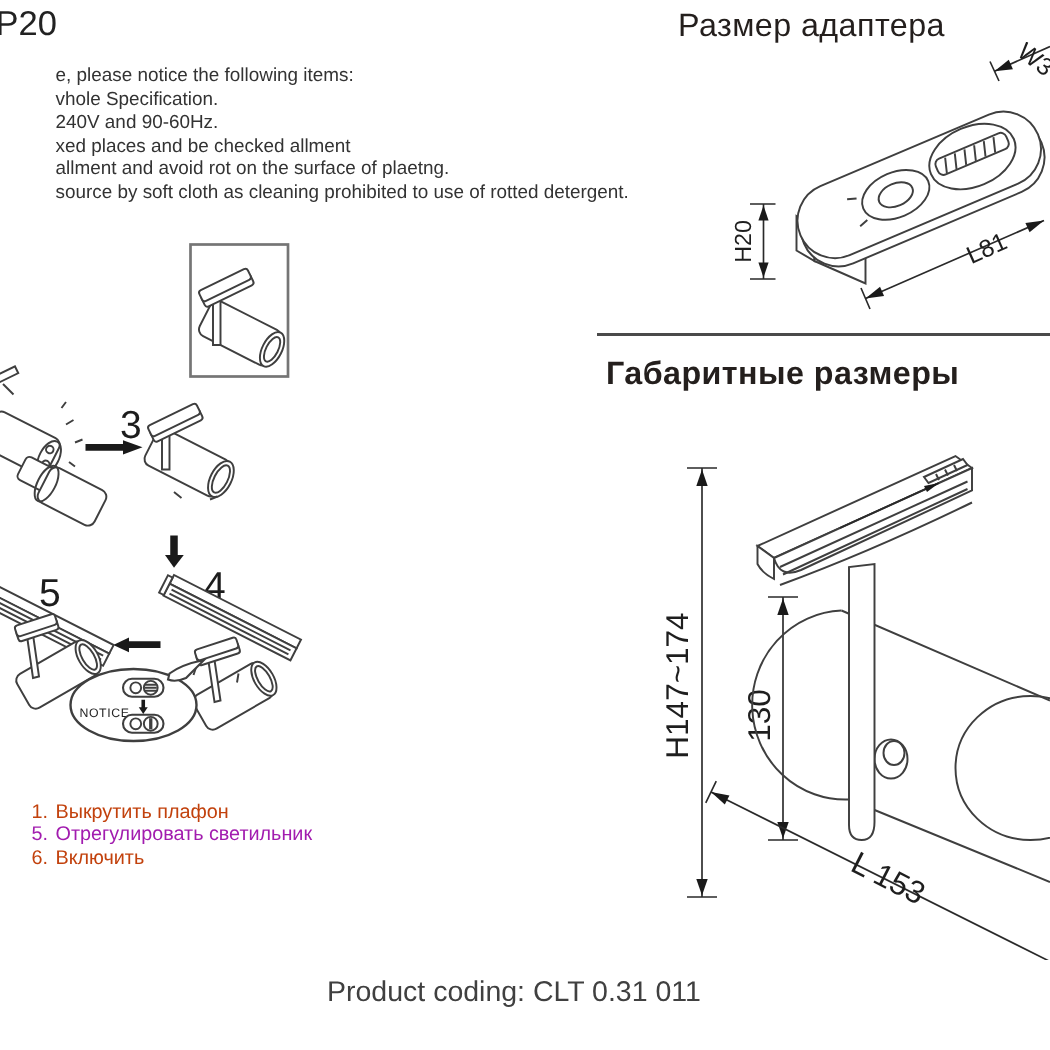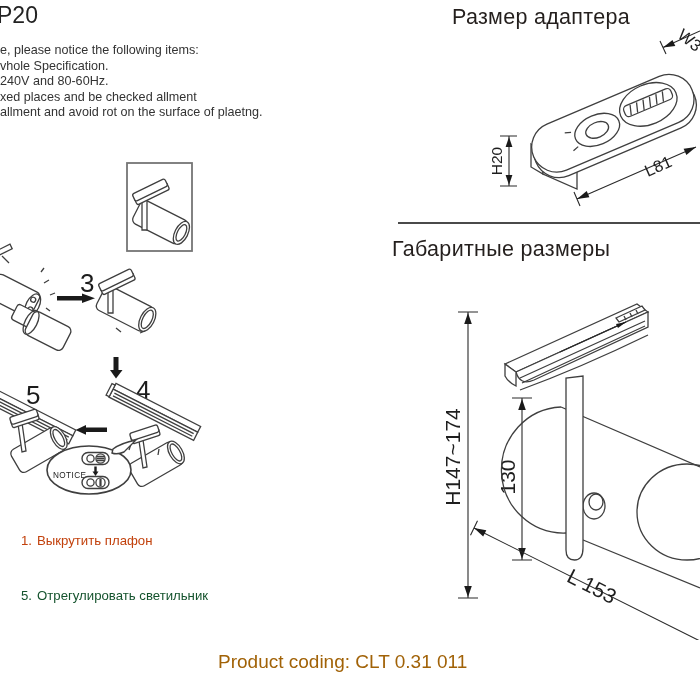--- a/index.html
+++ b/index.html
@@ -3,55 +3,56 @@
 <meta charset="utf-8">
 <style>
   html,body{margin:0;padding:0;background:#ffffff;}
   .page{
     position:relative;width:700px;height:700px;background:#ffffff;
     font-family:"Liberation Sans", sans-serif;color:#2b2b2b;overflow:hidden;
   }
   .abs{position:absolute;}
   .ip-label{left:-3px;top:2px;font-size:23px;color:#222;}
   .notice-block{left:0;top:43px;}
-  .notice-block div{font-size:12.6px;line-height:15.6px;color:#333;white-space:nowrap;}
+  .notice-block div{font-size:12.6px;line-height:15.6px;color:#333;white-space:nowrap;padding-left:37px;}
   .heading{font-size:21.5px;color:#241f1d;letter-spacing:.3px;white-space:nowrap;}
   .heading-adapter{left:428px;top:5px;margin-left:24px;}
-  .heading-overall{left:392px;top:237px;}
+  .heading-overall{left:404px;top:237px;font-weight:bold;}
   .divider{left:398px;top:222px;width:302px;height:1.5px;background:#4a4a4a;}
   .svg-abs{position:absolute;}
   svg text{font-family:"Liberation Sans", sans-serif;}
   .dim-text{font-size:15.5px;fill:#1e1e1e;}
   .dim-text-big{font-size:21px;fill:#1e1e1e;}
   .step-num{font-size:26px;fill:#1c1c1c;}
   .notice-word{font-size:8.2px;fill:#222;letter-spacing:.4px;}
   .instructions{left:21px;top:533px;}
   .instructions .row{font-size:13.2px;line-height:15.4px;color:#c2410c;white-space:nowrap;}
   .instructions .row .num{display:inline-block;width:16px;}
-  .instructions .row.muted{color:#14532d;margin-top:40px;}
-  .product-coding{left:218px;top:651px;font-size:19px;color:#a16207;white-space:nowrap;}
+  .instructions .row.muted{color:#a21caf;}
+  .product-coding{left:218px;top:651px;font-size:19px;color:#404040;white-space:nowrap;}
   .ln{stroke:#3f3f3f;stroke-width:1.3;fill:none;}
   .lnw{stroke:#3f3f3f;stroke-width:1.3;fill:#ffffff;}
   .dim{stroke:#2a2a2a;stroke-width:1.1;fill:none;}
   .arr{fill:#1a1a1a;stroke:none;}
   .box-border{stroke:#757575;stroke-width:1.8;fill:none;}
 </style>
 </head>
 <body>
 
 <div class="page">
 
   <div class="abs ip-label">P20</div>
 
   <div class="abs notice-block">
     <div>e, please notice the following items:</div>
     <div>vhole Specification.</div>
-    <div>240V and 80-60Hz.</div>
+    <div>240V and 90-60Hz.</div>
     <div>xed places and be checked allment</div>
     <div>allment and avoid rot on the surface of plaetng.</div>
+    <div>source by soft cloth as cleaning prohibited to use of rotted detergent.</div>
   </div>
 
   <div class="abs heading heading-adapter">Размер адаптера</div>
 
   <svg class="svg-abs" style="left:400px;top:28px;" width="300" height="192" viewBox="400 28 300 192">
 
     <path class="lnw" d="M531,144 L543,151 L543,174 L531,167 Z"></path>
     <path class="lnw" d="M543,151 L577,166 L577,189 L543,174 Z"></path>
 
     <g transform="rotate(-23 614 126)">
@@ -263,17 +264,18 @@
         <circle class="ln" cx="90.5" cy="482.5" r="3.6"></circle>
         <circle class="ln" cx="100.5" cy="482.5" r="4.6"></circle>
         <path d="M100.5,478.8 L100.5,486.2" stroke="#3f3f3f" stroke-width="2.2" fill="none"></path>
       </g>
     </g>
   </svg>
 
   <div class="abs instructions">
     <div class="row"><span class="num">1.</span><span>Выкрутить  плафон</span></div>
     <div class="row muted"><span class="num">5.</span><span>Отрегулировать светильник</span></div>
+    <div class="row"><span class="num">6.</span><span>Включить</span></div>
   </div>
 
   <div class="abs product-coding">Product coding: CLT 0.31 011</div>
 
 </div>
 
 </body></html>

